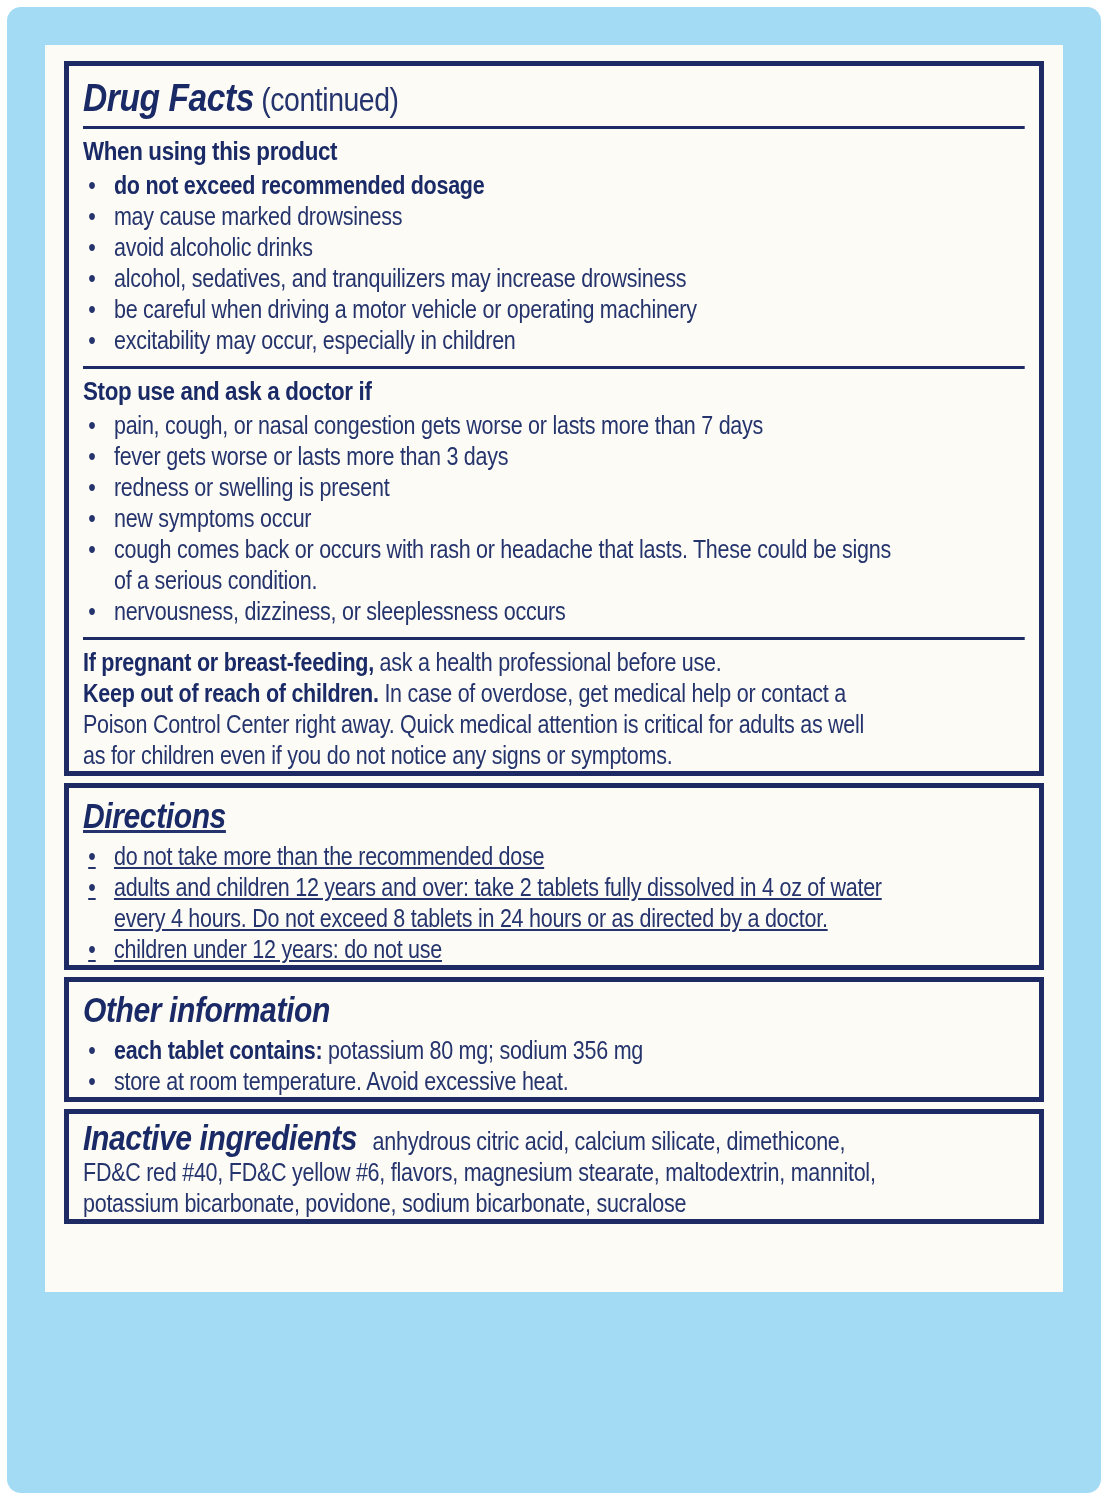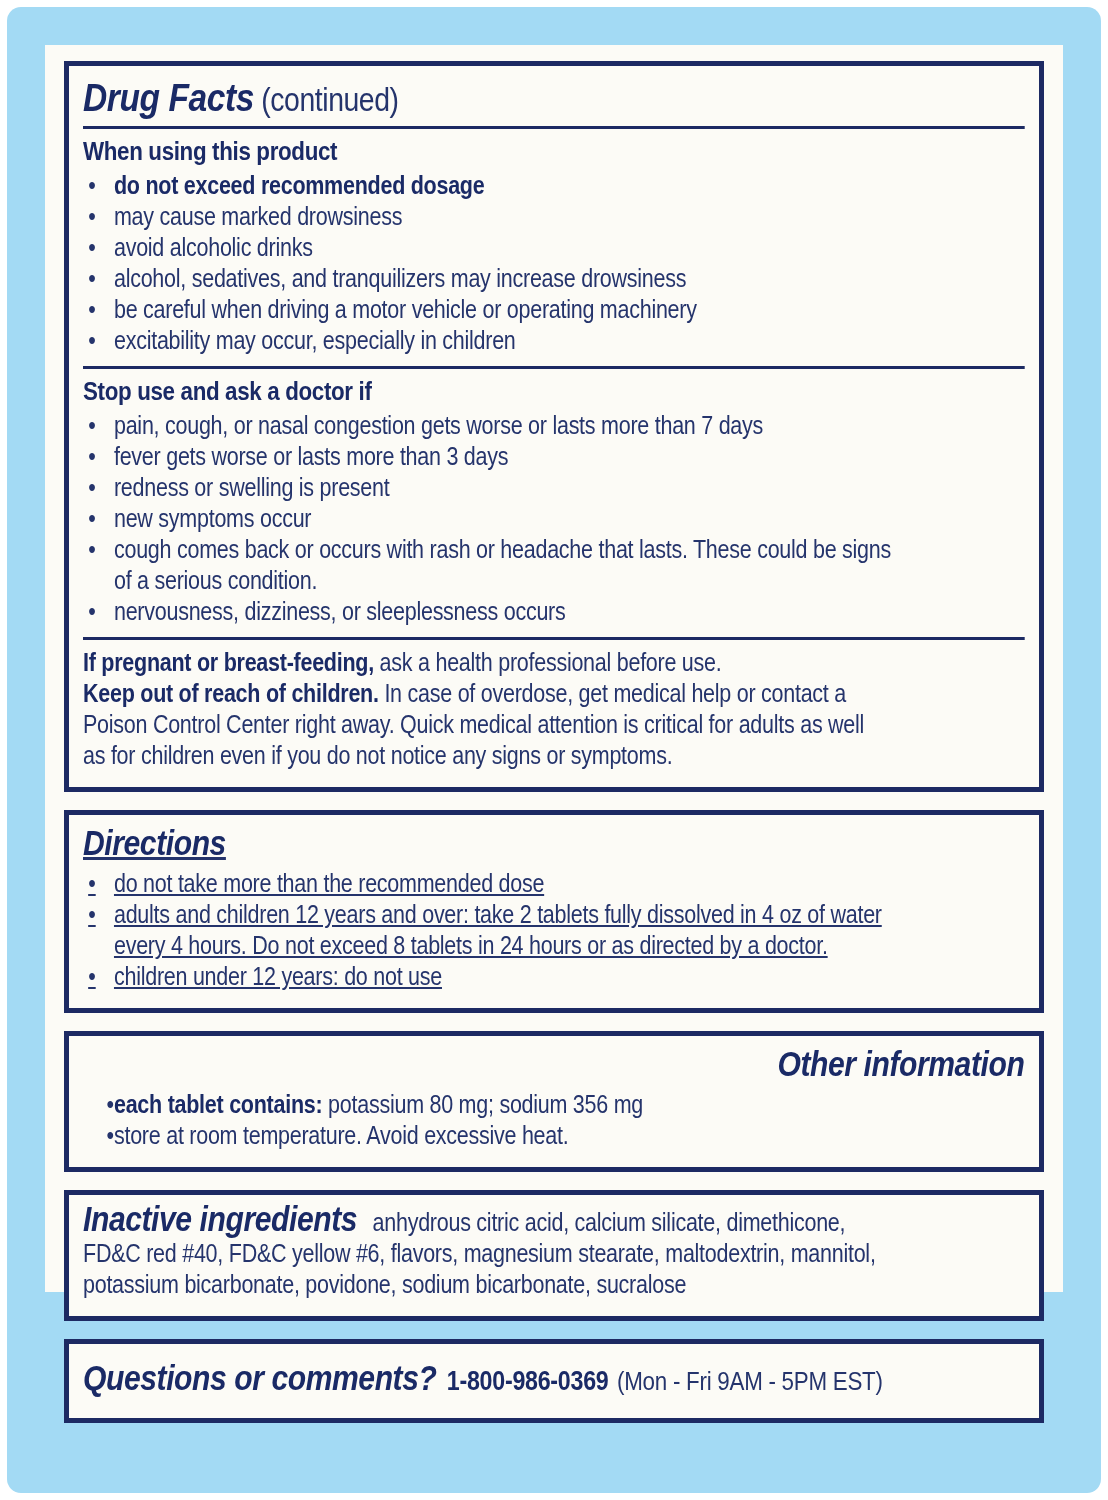--- a/index.html
+++ b/index.html
@@ -11,22 +11,22 @@
     position:absolute;left:7px;top:7px;right:7px;bottom:7px;
     background:#a3daf4;border-radius:14px;
   }
   .white-panel{
     position:absolute;left:45px;top:45px;width:1018px;height:1247px;
     background:#fcfbf6;
   }
   .boxes{position:absolute;left:19px;top:16px;width:980px;}
   .fact-box{
     box-sizing:border-box;width:980px;background:#fcfbf6;
-    border:5px solid #1d2a63;margin-bottom:18px;
-    padding:8px 14px 16px 14px;overflow:hidden;
+    border:5px solid #1d2a63;margin-bottom:7px;
+    padding:8px 14px 0 14px;overflow:hidden;
   }
   
   .cond{transform:scaleX(0.86);transform-origin:left top;width:116.2%;}
   .title-line{white-space:nowrap;margin:2px 0 4px 0;}
   .dftitle{font-size:39px;font-weight:bold;font-style:italic;color:#1a2a66;letter-spacing:-0.5px;}
   .dftitle-suffix{font-size:33px;color:#25346c;letter-spacing:-0.5px;}
   .rule{height:3px;background:#1d2a63;margin:6px 0 7px 0;}
   .sec-h{font-size:26px;font-weight:bold;color:#1a2a66;letter-spacing:-0.4px;white-space:nowrap;margin:2px 0 3px 0;}
   .big-h{font-size:35px;font-weight:bold;font-style:italic;color:#1a2a66;letter-spacing:-0.5px;white-space:nowrap;margin:0 0 5px 0;}
   .bullet{display:flex;align-items:flex-start;margin:0 0 0 6px;}
@@ -142,21 +142,21 @@
               <span class="ln" style="display:block;">every 4 hours. Do not exceed 8 tablets in 24 hours or as directed by a doctor.</span>
             </span>
           </div>
           <div class="bullet">
             <span class="dot">•</span>
             <span class="btxt"><span class="ln">children under 12 years: do not use</span></span>
           </div>
         </div>
       </div>
 
-      <div class="fact-box" style="min-height:124px;text-align:right;">
+      <div class="fact-box" style="min-height:124px;">
         <div class="cond">
           <div class="big-h">Other information</div>
           <div class="bullet">
             <span class="dot">•</span>
             <span class="btxt"><span class="ln"><span class="b">each tablet contains:</span><span> potassium 80 mg; sodium 356 mg</span></span></span>
           </div>
           <div class="bullet">
             <span class="dot">•</span>
             <span class="btxt"><span class="ln">store at room temperature. Avoid excessive heat.</span></span>
           </div>
@@ -168,25 +168,16 @@
           <div class="ii-first">
             <span class="big-h-inline">Inactive ingredients</span><span>anhydrous citric acid, calcium silicate, dimethicone,</span>
           </div>
           <div class="para">
             <span class="ln" style="display:block;">FD&amp;C red #40, FD&amp;C yellow #6, flavors, magnesium stearate, maltodextrin, mannitol,</span>
             <span class="ln" style="display:block;">potassium bicarbonate, povidone, sodium bicarbonate, sucralose</span>
           </div>
         </div>
       </div>
 
-      <div class="fact-box" style="min-height:84px;">
-        <div class="cond">
-          <div class="q-line">
-            <span class="q-head">Questions or comments?</span>
-            <span class="q-phone">1-800-986-0369</span>
-            <span class="q-hours">(Mon - Fri 9AM - 5PM EST)</span>
-          </div>
-        </div>
-      </div>
 
     </div>
   </div>
 </div>
 
 </body></html>

